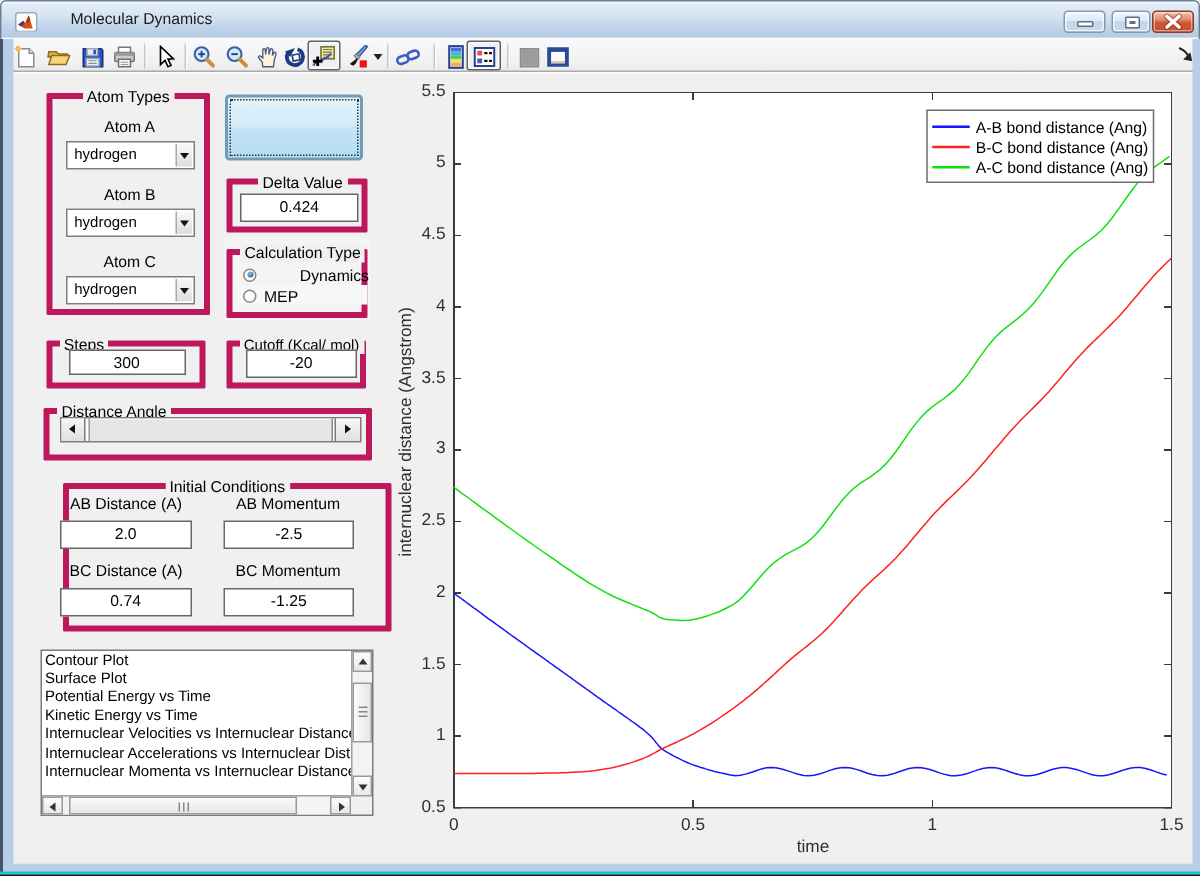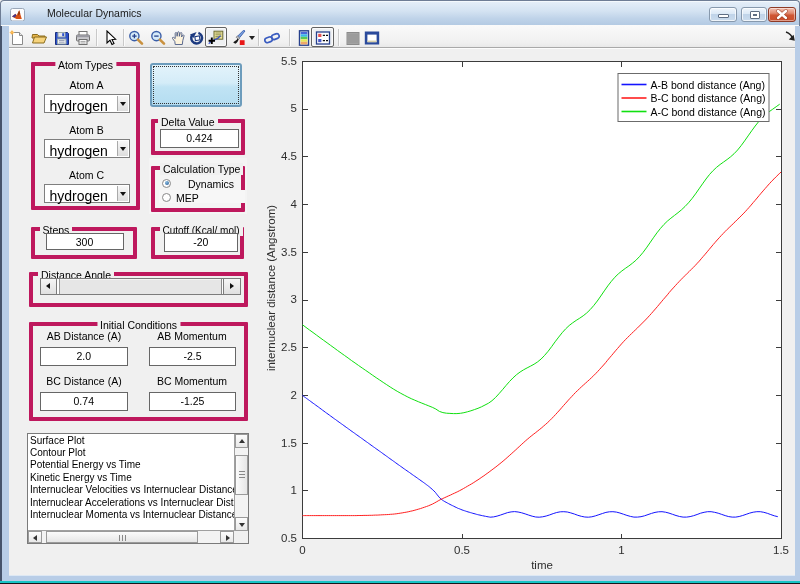--- a/index.html
+++ b/index.html
@@ -30,21 +30,21 @@
 #frmR{left:795px;top:26px;width:5px;height:550px}
 #frmB{left:2px;top:576px;width:798px;height:7px}
 #frmBh{position:absolute;left:9px;top:575px;width:786px;height:1px;background:#dde8f4}
 #teal{position:absolute;left:0;top:581px;width:800px;height:2px;background:#17c4c6}
 #blk{position:absolute;left:0;top:583px;width:800px;height:1px;background:#16181c}
 
 .gb{position:absolute;border:4px solid #be185d;border-radius:1px}
 .gbt{position:absolute;top:-7px;font-size:10.5px;color:#000;background:#f0f0f0;padding:0 3px;white-space:nowrap}
 .lbl{position:absolute;font-size:10.5px;color:#000;text-align:center;white-space:nowrap}
 .fld{position:absolute;background:#fff;border:1px solid #666;font-size:10.5px;text-align:center;color:#000}
-.cmb{position:absolute;background:#fff;border:1px solid #7e7e7e;font-size:14px;color:#000}
+.cmb{position:absolute;background:#fff;border:1px solid #7e7e7e;font-size:10px;color:#000}
 .cmbtx{position:absolute;left:5px;top:3px}
 .cmbbtn{position:absolute;right:1px;top:1px;bottom:1px;width:11px;background:linear-gradient(180deg,#f8f8f8,#dddddd);border-left:1px solid #aaa}
 .cmbbtn:after{content:"";position:absolute;left:2px;top:6px;border-left:3.5px solid transparent;border-right:3.5px solid transparent;border-top:4px solid #111}
 .radio{position:absolute;width:9px;height:9px;border-radius:50%;border:1px solid #8a8a8a;background:radial-gradient(circle at 35% 30%,#ffffff 55%,#dfe3e6)}
 .radio.sel:after{content:"";position:absolute;left:1.5px;top:1.5px;width:4px;height:4px;border-radius:50%;background:radial-gradient(circle at 35% 30%,#7ab0d8 15%,#1e4f8a)}
 </style></head>
 <body>
 <div id="titlebar"></div>
 <svg class="abs" style="left:10px;top:7.5px" width="15" height="13.5" viewBox="0 0 15 13.5">
 <rect x="0.5" y="0.5" width="14" height="12.5" rx="2" fill="#fdfdfd" stroke="#9aa7b8"></rect>
@@ -190,29 +190,29 @@
 <div class="lbl" style="left:-3.5px;top:168.7px;width:180px">Atom C</div>
 <div class="cmb" style="left:43.5px;top:184px;width:86.5px;height:18.5px">
     <span class="cmbtx">hydrogen</span>
     <span class="cmbbtn"></span>
   </div>
 <div class="abs" style="left:150px;top:63px;width:92px;height:44px;border:2px solid #6d9cbc;border-radius:3px;
 background:linear-gradient(180deg,#e3f3fb 0%,#d4ecf8 45%,#c0e3f4 55%,#b4ddf1 100%);">
 <div class="abs" style="left:1px;top:1px;right:1px;bottom:1px;border:1px dotted #333"></div>
   </div>
 <div class="gb" style="left:151px;top:119px;width:94px;height:36px">
-    <div class="gbt" style="left:3px">Delta Value</div>
+    <div class="gbt" style="left:17px">Delta Value</div>
   </div>
 <div class="fld" style="left:160px;top:128.5px;width:79px;height:19.5px;line-height:17.5px">0.424</div>
 <div class="abs" style="left:149px;top:158px;width:98px;height:56px;background:#f4f4f4"></div>
 <div class="gb" style="left:151px;top:166px;width:94px;height:46px">
     <div class="gbt" style="left:5px">Calculation Type</div>
   </div>
 <div class="radio sel" style="left:162px;top:178.5px"></div>
-<div class="lbl" style="left:176px;top:177.5px;width:70px;text-align:center">Dynamics</div>
+<div class="lbl" style="left:176px;top:177.5px;width:70px;text-align:right">Dynamics</div>
 <div class="abs" style="left:159px;top:190px;width:86px;height:12.5px;background:#f7f7f7"></div>
 <div class="radio" style="left:162px;top:192.5px"></div>
 <div class="lbl" style="left:176px;top:191.5px;width:70px;text-align:left">MEP</div>
 <div class="gb" style="left:30.5px;top:227px;width:106.5px;height:31.5px">
     <div class="gbt" style="left:5px">Steps</div>
   </div>
 <div class="fld" style="left:45.5px;top:233px;width:78px;height:17px;line-height:16.5px">300</div>
 <div class="gb" style="left:150.5px;top:227px;width:93px;height:31.5px">
     <div class="gbt" style="left:5px"><span style="font-size:10px">Cutoff (Kcal/ mol)</span></div>
   </div>
@@ -222,36 +222,36 @@
   </div>
 <div class="abs" style="left:39.5px;top:278px;width:201px;height:17px;background:#fdfdfd;border:1px solid #7c7c7c">
 <div class="abs" style="left:0;top:0;width:16.5px;height:15px;background:linear-gradient(180deg,#f6f6f6,#e0e0e0);border-right:1px solid #7c7c7c">
 <div class="abs" style="left:5px;top:4px;border-top:3.5px solid transparent;border-bottom:3.5px solid transparent;border-right:4px solid #111"></div>
     </div>
 <div class="abs" style="left:18.5px;top:0;width:163px;height:15px;background:#e6e6e6;border-left:1px solid #9a9a9a;border-right:1px solid #8a8a8a;box-shadow:inset 0 1px 0 #f5f5f5"></div>
 <div class="abs" style="right:0;top:0;width:16.5px;height:15px;background:linear-gradient(180deg,#f6f6f6,#e0e0e0);border-left:1px solid #7c7c7c">
 <div class="abs" style="left:6px;top:4px;border-top:3.5px solid transparent;border-bottom:3.5px solid transparent;border-left:4px solid #111"></div>
     </div>
 </div>
-<div class="gb" style="left:29px;top:321.5px;width:219px;height:99px">
+<div class="gb" style="left:42px;top:321.5px;width:219px;height:99px">
     <div class="gbt" style="left:50%;transform:translateX(-50%)">Initial Conditions</div>
   </div>
 <div class="lbl" style="left:-6px;top:329.5px;width:180px">AB Distance (A)</div>
 <div class="lbl" style="left:102px;top:329.5px;width:180px">AB Momentum</div>
 <div class="fld" style="left:39.5px;top:347px;width:88.5px;height:18.5px;line-height:16.5px">2.0</div>
 <div class="fld" style="left:149px;top:347px;width:87px;height:18.5px;line-height:16.5px">-2.5</div>
 <div class="lbl" style="left:-6px;top:374.5px;width:180px">BC Distance (A)</div>
 <div class="lbl" style="left:102px;top:374.5px;width:180px">BC Momentum</div>
 <div class="fld" style="left:39.5px;top:392px;width:88.5px;height:18.5px;line-height:16.5px">0.74</div>
 <div class="fld" style="left:149px;top:392px;width:87px;height:18.5px;line-height:16.5px">-1.25</div>
 <div class="abs" style="left:27px;top:432.5px;width:222px;height:111.5px;border:1px solid #7a7a7a;background:#f0f0f0">
 <div class="abs" style="left:0;top:0;width:206px;height:97px;background:#fff;overflow:hidden;font-size:10px;white-space:nowrap;padding-top:1px">
 <style>.li{height:12.45px;line-height:12.5px;padding-left:2px}</style>
-<div class="li">Surface Plot</div>
-      <div class="li">Contour Plot</div>
+<div class="li">Contour Plot</div>
+      <div class="li">Surface Plot</div>
       <div class="li">Potential Energy vs Time</div>
       <div class="li">Kinetic Energy vs Time</div>
       <div class="li">Internuclear Velocities vs Internuclear Distance</div>
       <div class="li">Internuclear Accelerations vs Internuclear Distance</div>
       <div class="li">Internuclear Momenta vs Internuclear Distance</div>
 </div>
 <div class="abs" id="vsb" style="right:0;top:0;width:14px;height:97px;background:#f3f3f3;border-left:1px solid #a0a0a0">
  <div class="abs" style="left:0;top:0;width:13px;height:14px;background:linear-gradient(180deg,#fdfdfd,#e8e8e8);border:1px solid #9a9a9a">
   <div class="abs" style="left:3px;top:4.5px;border-left:3.5px solid transparent;border-right:3.5px solid transparent;border-bottom:4px solid #333"></div>
       </div>

